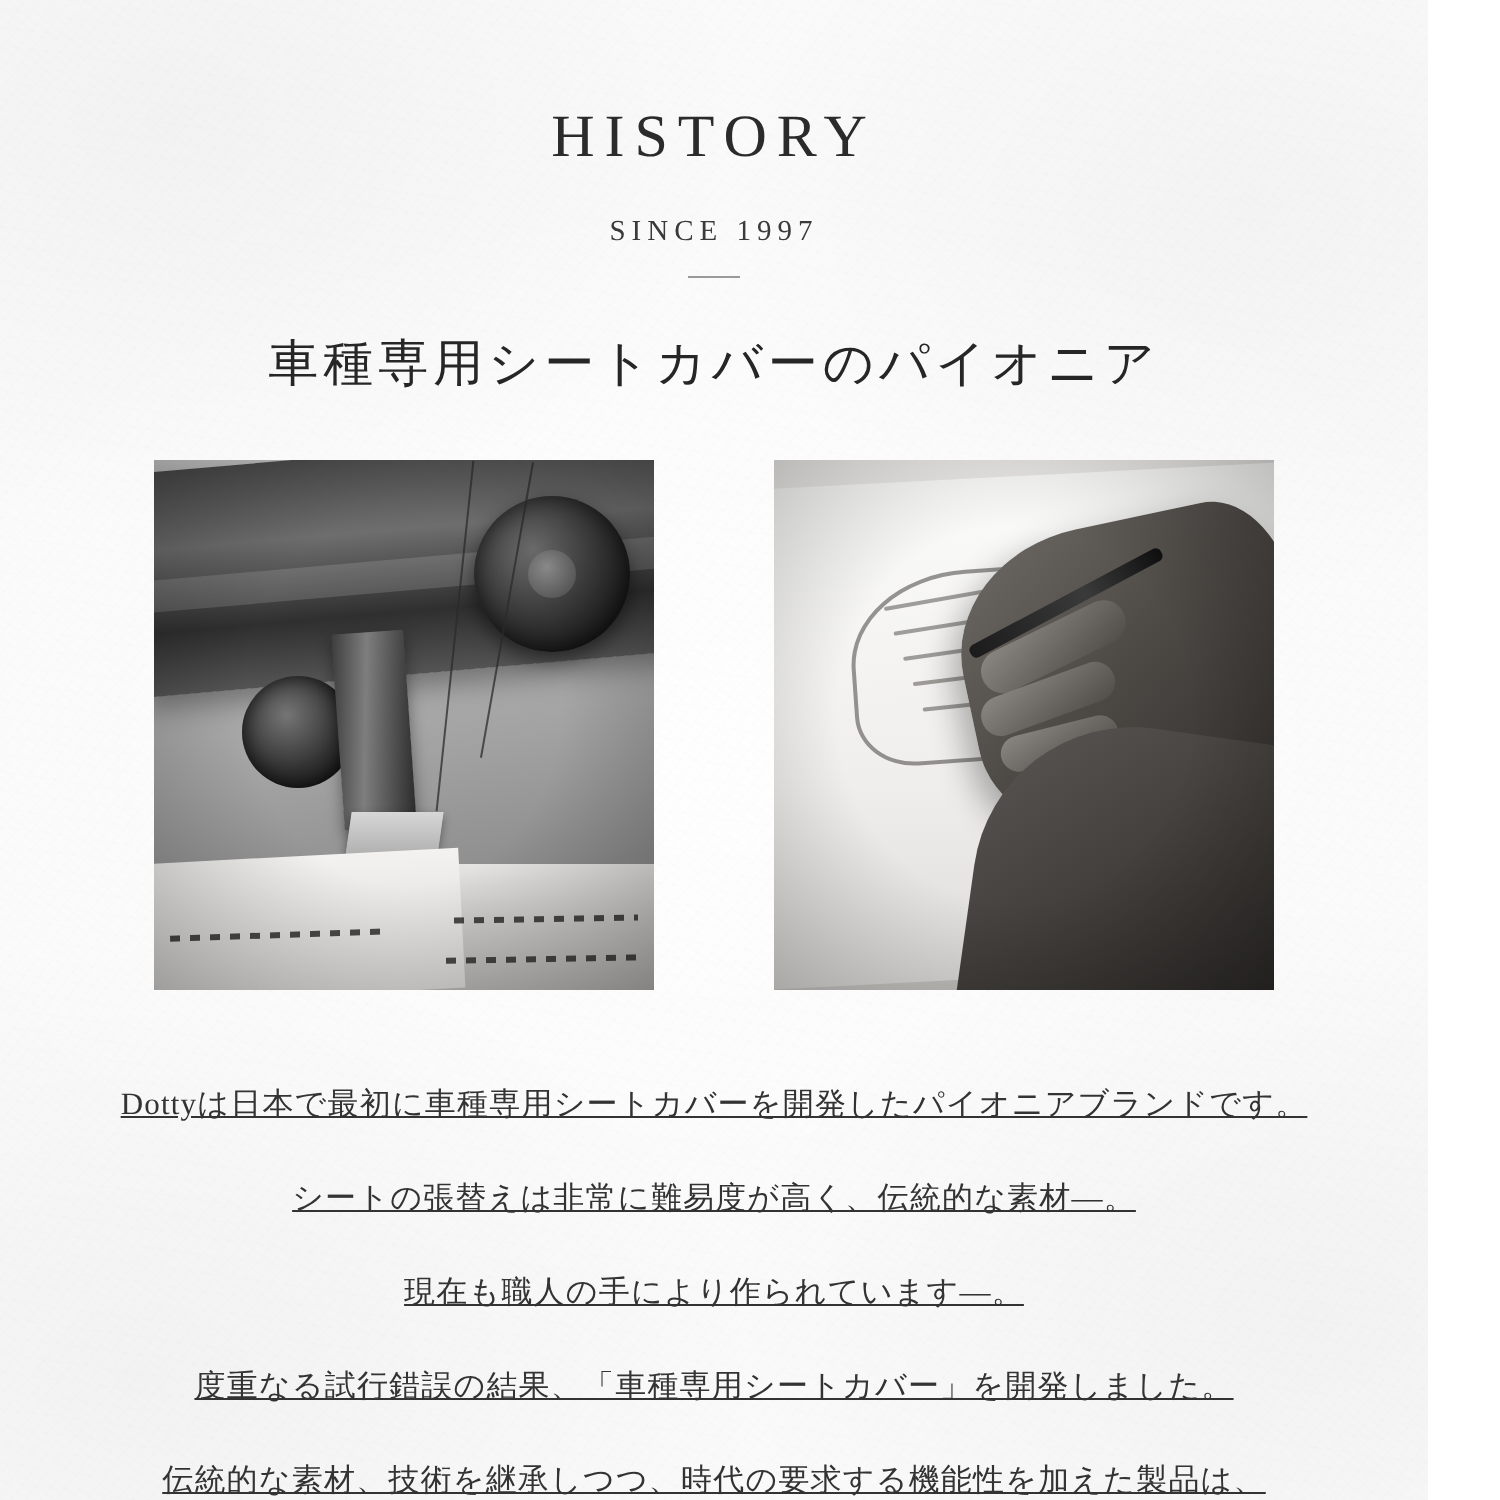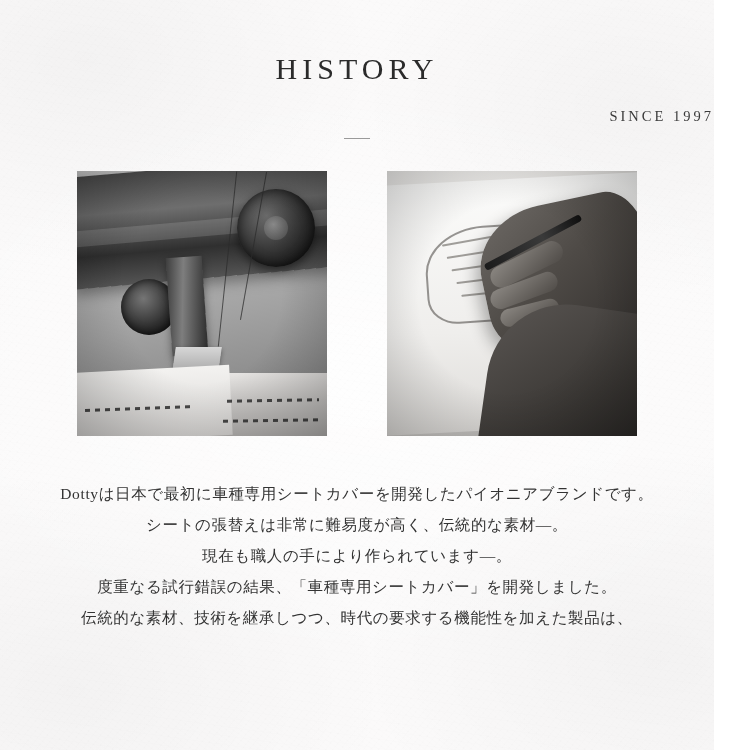--- a/index.html
+++ b/index.html
@@ -50,21 +50,20 @@
     color: #2b2b2b;
     margin: 0;
     font-weight: 400;
   }
   .since {
     margin-top: 22px;
     font-family: "Liberation Serif", serif;
     font-size: 14.5px;
     letter-spacing: 3px;
     color: #3a3a3a;
-    text-align: right;
   }
   .rule {
     width: 26px;
     height: 1px;
     background: #9a9a9a;
     margin: 13px auto 0 auto;
   }
   .title-jp {
     margin-top: 26px;
     font-family: "Liberation Serif", serif;
@@ -254,37 +253,39 @@
   }
   .body-copy {
     margin-top: 42px;
     line-height: 2.0;
     font-size: 15.5px;
     color: #333333;
     letter-spacing: 0.6px;
     font-family: "Liberation Serif", serif;
   }
   .body-copy p {
-    margin: 0;
+    margin: 16px;
+    text-decoration: underline;
   }
 </style>
 </head>
 <body>
 
 <div class="page">
   <div class="paper-noise"></div>
 
   <div class="inner">
 
     <h1 class="title-en">HISTORY</h1>
 
     <div class="since">SINCE 1997</div>
 
     <div class="rule"></div>
 
+    <h2 class="title-jp">車種専用シートカバーのパイオニア</h2>
 
     <div class="photos">
 
       <div class="photo">
         <div class="sewing">
           <div class="sm-arm"></div>
           <div class="sm-wheel"></div>
           <div class="sm-pulley"></div>
           <div class="sm-needlebar"></div>
           <div class="sm-foot"></div>

